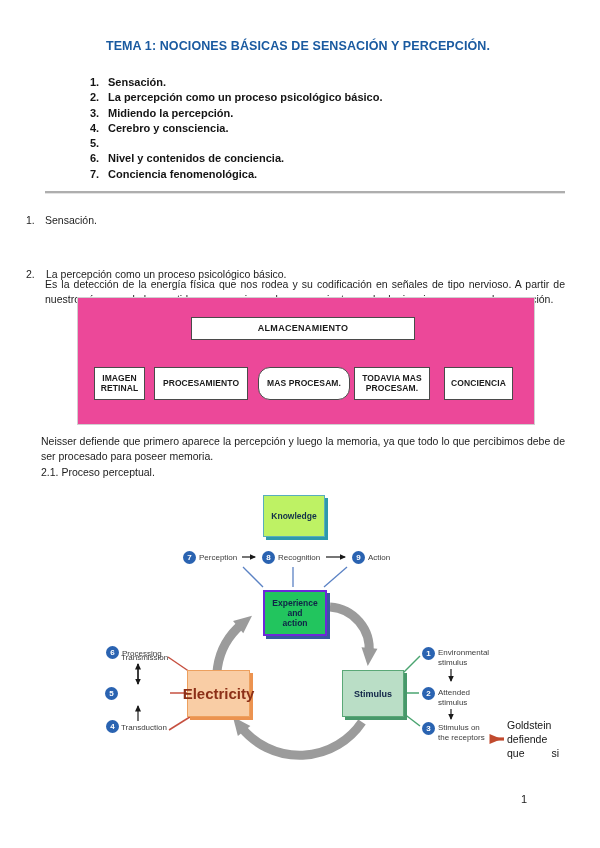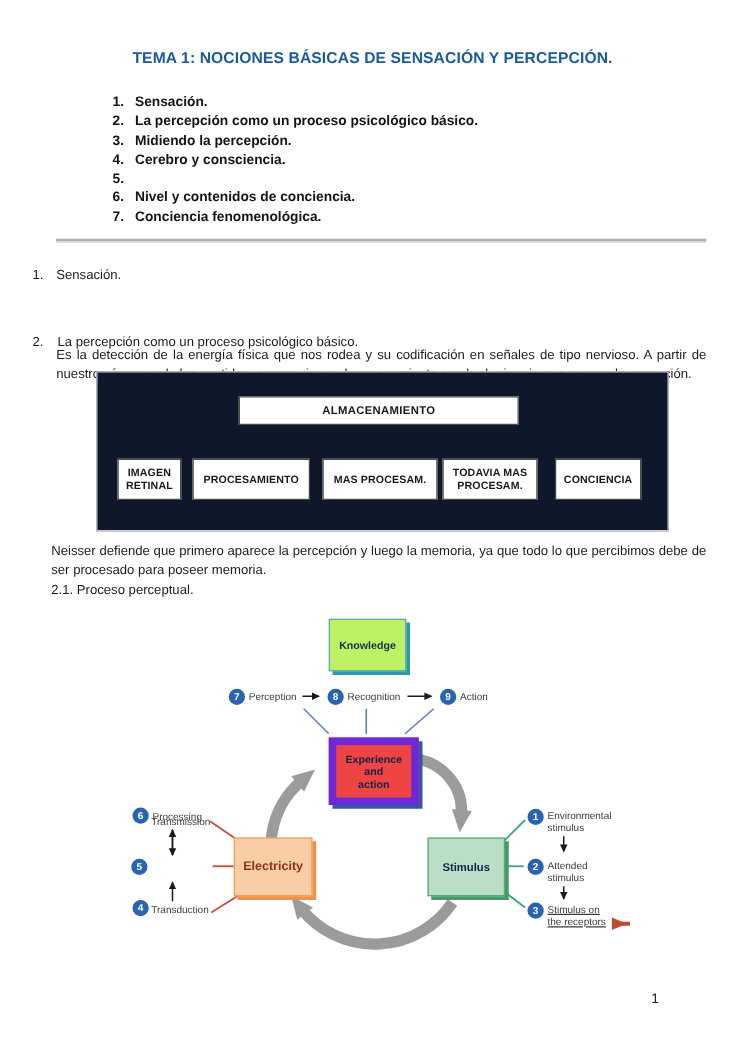--- a/index.html
+++ b/index.html
@@ -28,65 +28,65 @@
   .s1-num  { position:absolute; left:26px; top:213px; }
   .s1-head { position:absolute; left:45px; top:213px; }
   .s1-body { position:absolute; left:45px; top:229px; width:520px;margin-top:48px; }
   .s2-num  { position:absolute; left:26px; top:267px; }
   .s2-head { position:absolute; left:46px; top:267px; }
   .neisser { position:absolute; left:41px; top:434px; width:524px; }
   .s21     { position:absolute; left:41px; top:465px; }
 
   
   .fc-frame { position:absolute; left:77px; top:297px; width:456px; height:126px;
-              border:1px solid #cfcfcf; background:#0f172a; }
+              border:1px solid #cfcfcf; background:#ec4899; }
   .fc-box { position:absolute; border:1px solid #4a4a4a; background:#fff;
             display:flex; align-items:center; justify-content:center; text-align:center;
             font-weight:bold; font-size:8.5px; line-height:9.5px; color:#1a1a1a;
             letter-spacing:.1px; }
   .fc-storage { left:113px; top:19px; width:222px; height:21px; font-size:9px; letter-spacing:.3px; }
   .fb1 { left:16px;  top:69px; width:49px; height:31px; }
   .fb2 { left:76px;  top:69px; width:92px; height:31px; }
-  .fb3 { left:180px; top:69px; width:90px; height:31px; }
+  .fb3 { left:180px; top:69px; width:90px; height:31px;border-radius:12px; }
   .fb4 { left:276px; top:69px; width:74px; height:31px; }
   .fb5 { left:366px; top:69px; width:67px; height:31px; }
 
   
   .cybox { position:absolute; display:flex; align-items:center; justify-content:center;
            text-align:center; font-weight:bold; font-size:8.5px; line-height:10px; }
   .prelines { white-space:pre-line; }
   .cy-knowledge  { left:263px; top:495px; width:60px; height:40px;
                    background:#bef264; border:1px solid #58aebc;
                    box-shadow:3px 3px 0 0 #2e99ab; color:#12304a; }
   .cy-experience { left:263px; top:590px; width:60px; height:42px;
-                   background:#ef4444; border:6px solid #6d28d9;
+                   background:#22c55e; border:2px solid #6d28d9;
                    box-shadow:3px 3px 0 0 #35599f; color:#0f2347;text-align:center; }
   .cy-electricity{ left:187px; top:670px; width:61px; height:45px;
                    background:#f9cda5; border:1px solid #eda05e;
-                   box-shadow:3px 3px 0 0 #ec9350; color:#8c3018; font-size:10px; }
+                   box-shadow:3px 3px 0 0 #ec9350; color:#8c3018; font-size:15px; }
   .cy-stimulus   { left:342px; top:670px; width:60px; height:45px;
                    background:#badec6; border:1px solid #5aa877;
                    box-shadow:3px 3px 0 0 #47986a; color:#0f2347; font-size:9px; }
 
   .stepc { position:absolute; width:13px; height:13px; border-radius:7px;
            background:#2a63b1; color:#fff; font-size:8px; font-weight:bold;
            display:flex; align-items:center; justify-content:center; line-height:1; }
   .steplbl { position:absolute; font-size:8px; color:#3c3c3c; line-height:9.5px; }
 
   .c7 { left:183px; top:551px; } .l7 { left:199px; top:553px; }
   .c8 { left:262px; top:551px; } .l8 { left:278px; top:553px; }
   .c9 { left:352px; top:551px; } .l9 { left:368px; top:553px; }
 
   .c6 { left:106px; top:646px; } .l6 { left:122px; top:649px; }
   .c5 { left:105px; top:687px; } .l5 { left:121px; top:653px; }
   .c4 { left:106px; top:720px; } .l4 { left:121px; top:723px; }
 
   .c1 { left:422px; top:647px; } .r1 { left:438px; top:648px; width:58px; }
   .c2 { left:422px; top:687px; } .r2 { left:438px; top:688px; width:50px; }
-  .c3 { left:422px; top:722px; } .r3 { left:438px; top:723px; width:48px;text-decoration:underline; }
+  .c3 { left:422px; top:722px; } .r3 { left:438px; top:723px; width:48px; }
 
   .goldstein { position:absolute; left:507px; top:718px; width:52px;
                font-size:10.5px; line-height:14px; color:#141414;
                text-align:justify; text-align-last:justify; }
 
   .pagenum { position:absolute; left:514px; top:793px; width:20px;
              font-size:11px; color:#222; text-align:center; }
 </style>
 </head>
 <body>
@@ -237,16 +237,17 @@
   <div class="stepc c4">4</div>
   <div class="steplbl l4">Transduction</div>
 
   <div class="stepc c1">1</div>
   <div class="steplbl r1">Environmental stimulus</div>
   <div class="stepc c2">2</div>
   <div class="steplbl r2">Attended stimulus</div>
   <div class="stepc c3">3</div>
   <div class="steplbl r3">Stimulus on the receptors</div>
 
+  <div class="goldstein">Goldstein defiende que si</div>
 
   <div class="pagenum">1</div>
 
 </div>
 
 </body></html>

